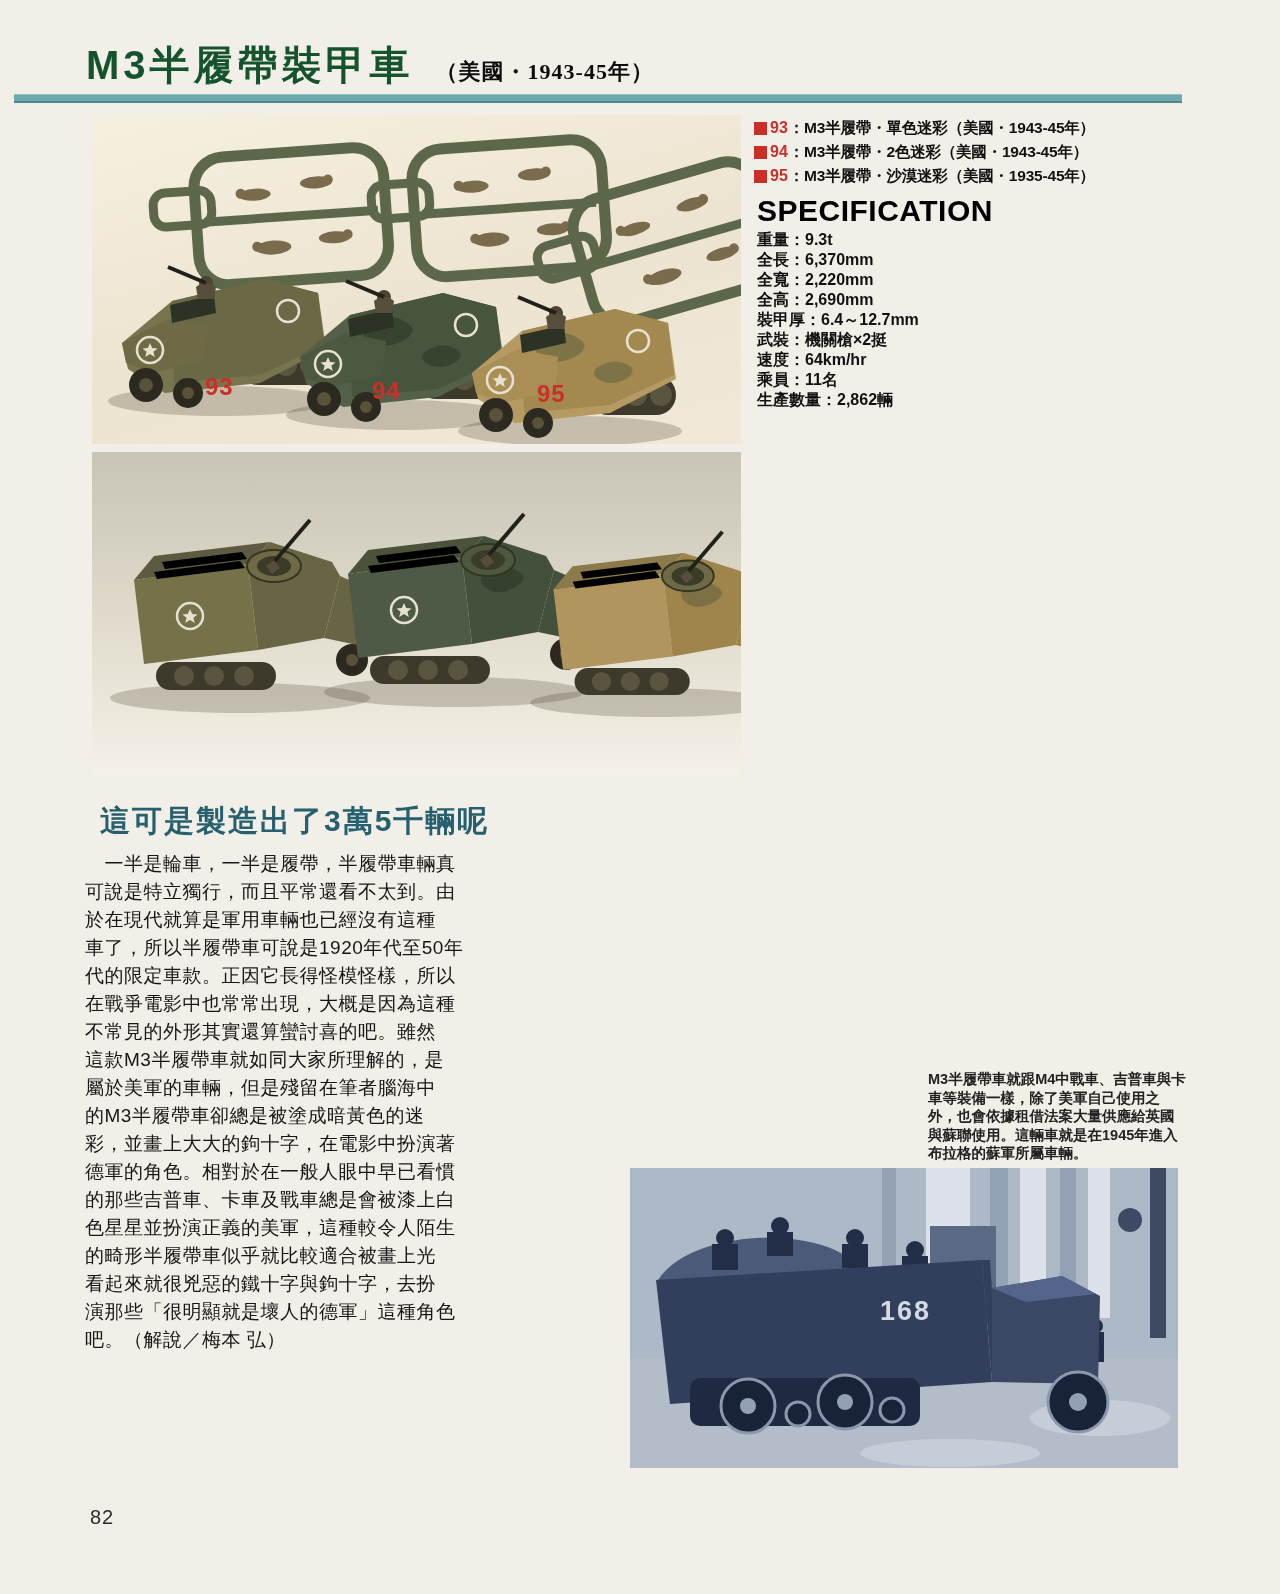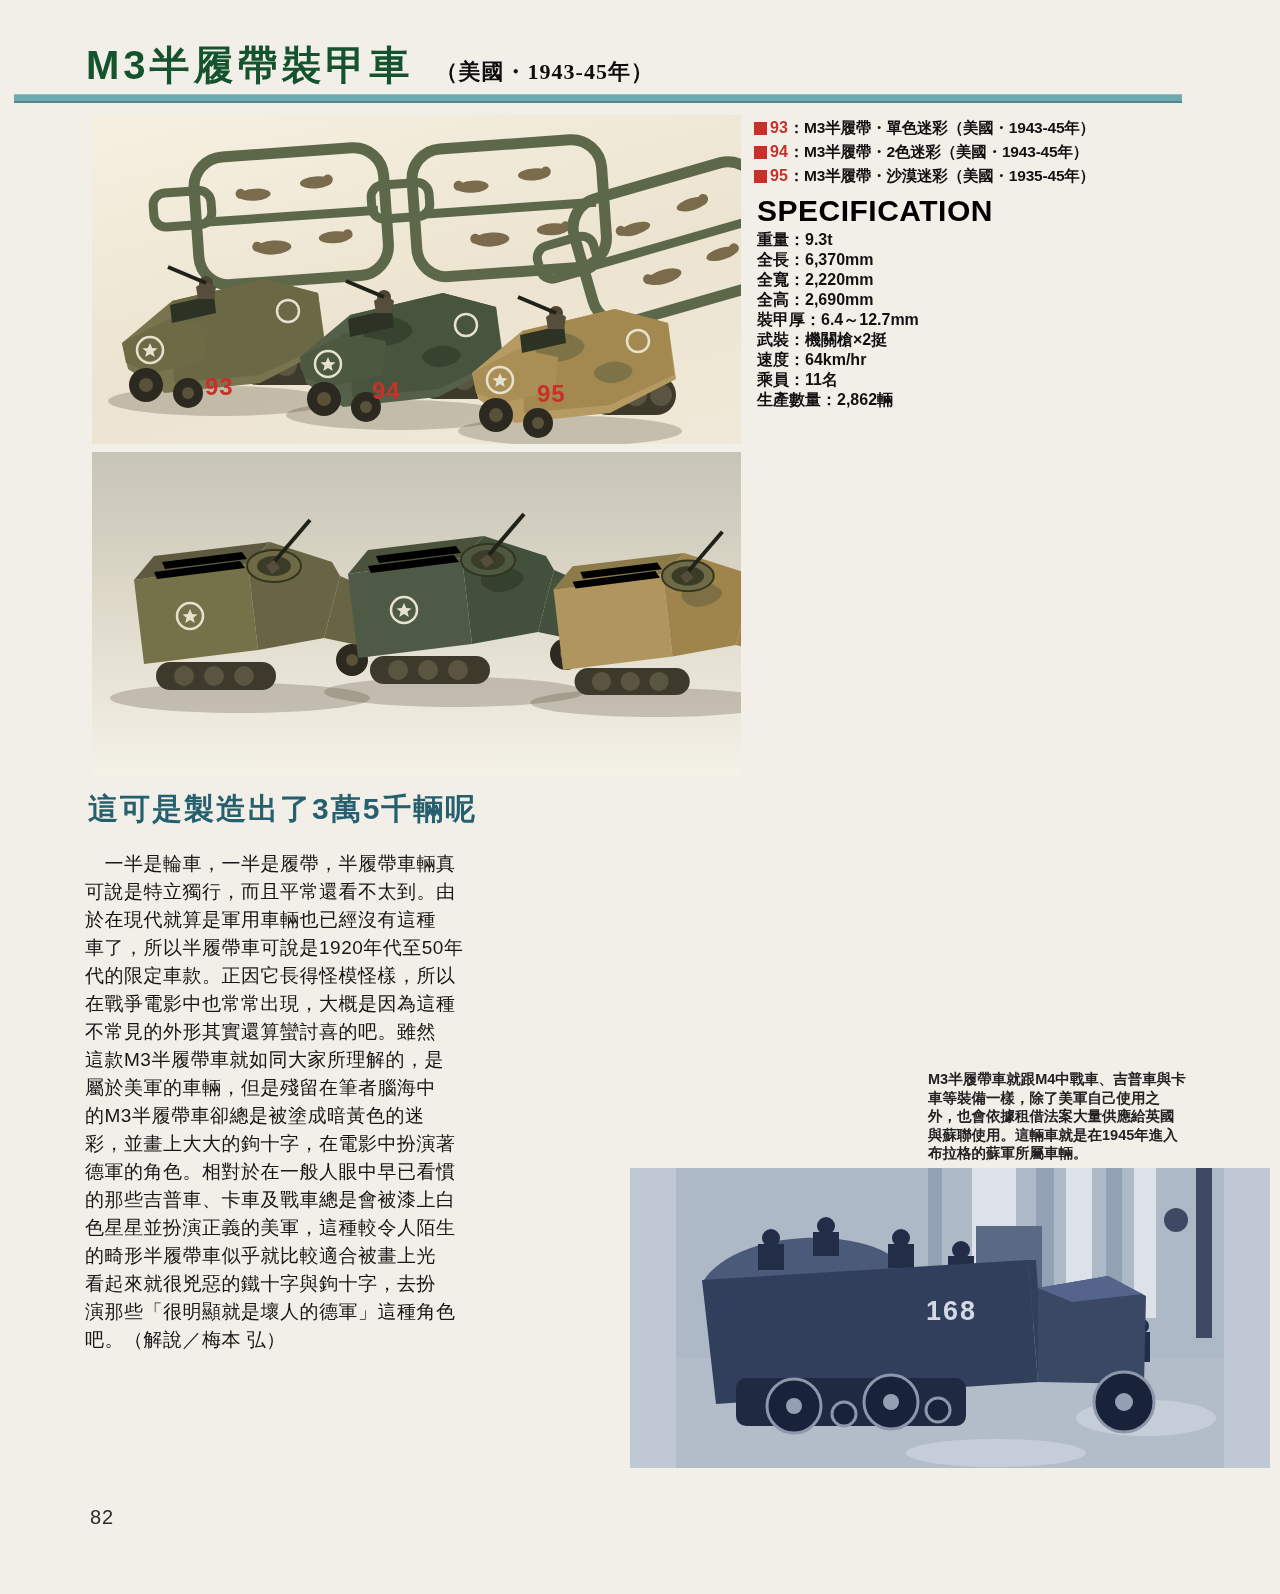--- a/index.html
+++ b/index.html
@@ -37,35 +37,35 @@
   .spec-title{position:absolute; left:757px; top:194px; margin:0; font-size:30px; font-weight:bold; color:#000; letter-spacing:0.5px;}
   .spec-list{position:absolute; left:757px; top:230px;}
   .spec-row{font-size:16px; font-weight:bold; color:#111; line-height:20px; white-space:nowrap;}
   
   .photo-rear{
     position:absolute; left:92px; top:452px; width:649px; height:324px;
     background:linear-gradient(180deg,#c7c5b7 0%,#dcd7c7 42%,#f4f1e7 100%);
   }
   
   .article-heading{
-    position:absolute; left:88px; top:789px; margin:0;
+    position:absolute; left:88px; top:789px; margin:12px;
     font-size:30px; font-weight:bold; color:#26606f; letter-spacing:2px; white-space:nowrap;
   }
   .article-body{
     position:absolute; left:85px; top:850px; width:430px; margin:0;
     font-size:19px; line-height:28px; color:#161616; letter-spacing:0.5px;
     white-space:pre-line;
   }
   
   .photo-caption{
     position:absolute; left:928px; top:1070px; width:300px; margin:0;
     font-size:14.5px; line-height:18.5px; font-weight:bold; color:#222;
     white-space:pre-line;
   }
-  .photo-bw{position:absolute; left:630px; top:1168px; width:640px; height:300px; background:#bfc8d4;}
+  .photo-bw{position:absolute; left:630px; top:1168px; width:548px; height:300px; background:#bfc8d4;}
   
   .page-number{position:absolute; left:90px; top:1506px; font-size:20px; color:#2b2b2b; letter-spacing:1px;}
 
   
   .sprue-frame{fill:none;stroke:#5c6849;stroke-width:11;}
   .sprue-frame.thin{stroke-width:9;}
   .sprue-bar{stroke:#5c6849;stroke-width:9;fill:none;}
   .figs *{fill:#7a6b4c;}
   .shadow{fill:rgba(70,62,45,.25);}
   .track{fill:#3d3a2b;}

